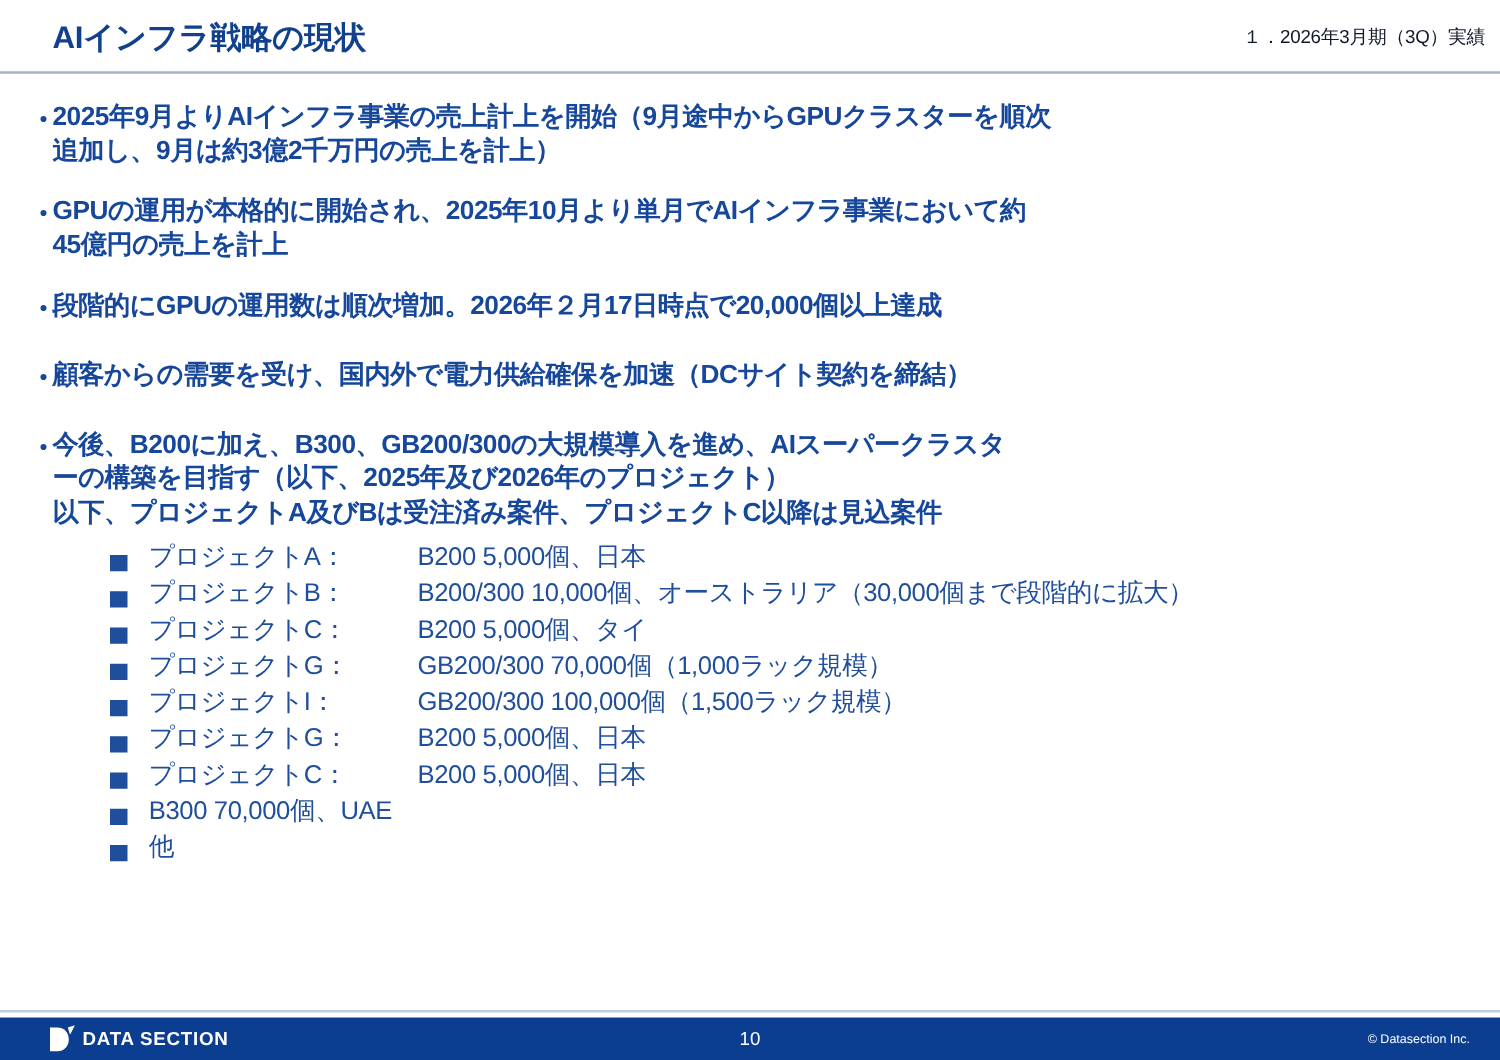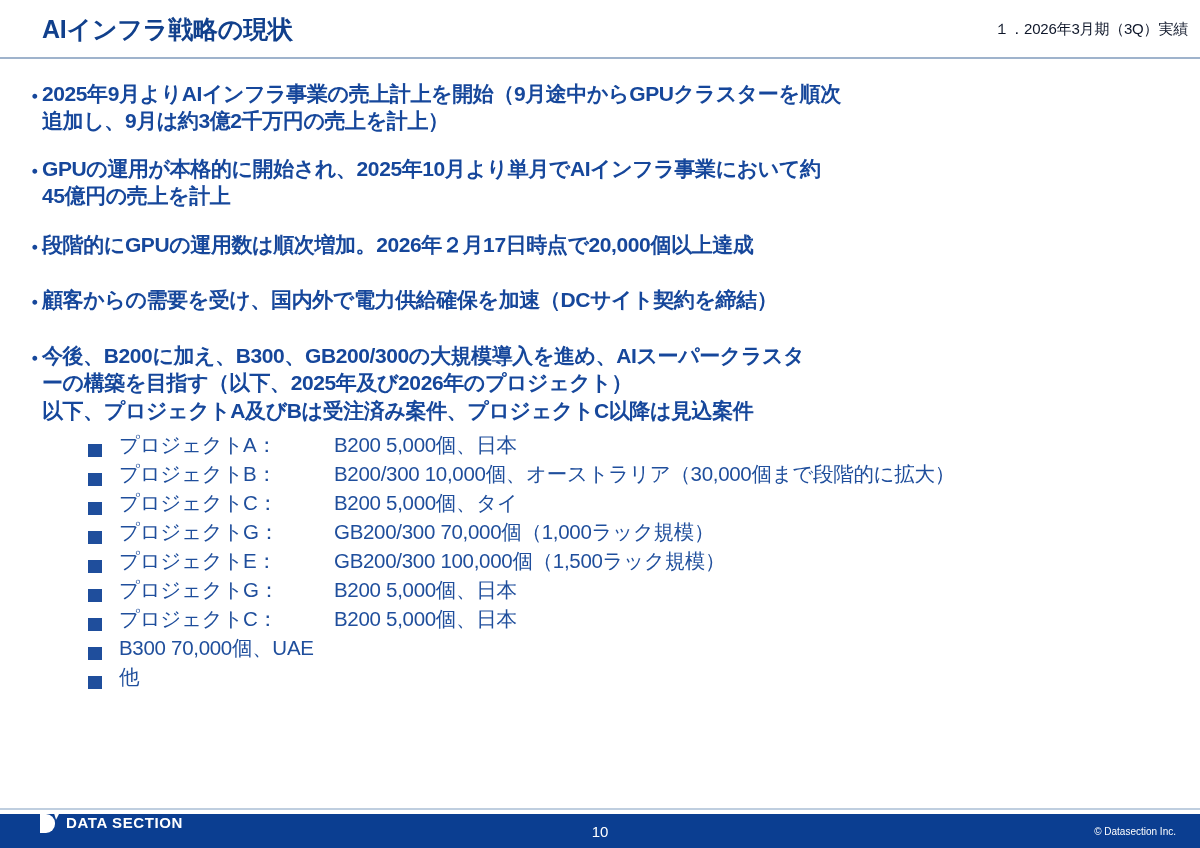--- a/index.html
+++ b/index.html
@@ -145,21 +145,21 @@
     width: 1200px;
     height: 34px;
     background: #0B3E91;
   }
   .footer-logo {
     position: absolute;
     left: 40px;
     top: 0;
     height: 34px;
     display: flex;
-    align-items: flex-start;
+    align-items: center;
   }
   .logo-mark {
     position: relative;
     width: 17px;
     height: 19px;
     margin-right: 9px;
   }
   .logo-d {
     position: absolute;
     left: 0;
@@ -276,21 +276,21 @@
         <span class="proj-label">プロジェクトC：</span>
         <span class="proj-desc">B200 5,000個、タイ</span>
       </div>
       <div class="project-row">
         <span class="sq-bullet"></span>
         <span class="proj-label">プロジェクトG：</span>
         <span class="proj-desc">GB200/300 70,000個（1,000ラック規模）</span>
       </div>
       <div class="project-row">
         <span class="sq-bullet"></span>
-        <span class="proj-label">プロジェクトE：</span>
+        <span class="proj-label">プロジェクトI：</span>
         <span class="proj-desc">GB200/300 100,000個（1,500ラック規模）</span>
       </div>
       <div class="project-row">
         <span class="sq-bullet"></span>
         <span class="proj-label">プロジェクトG：</span>
         <span class="proj-desc">B200 5,000個、日本</span>
       </div>
       <div class="project-row">
         <span class="sq-bullet"></span>
         <span class="proj-label">プロジェクトC：</span>

